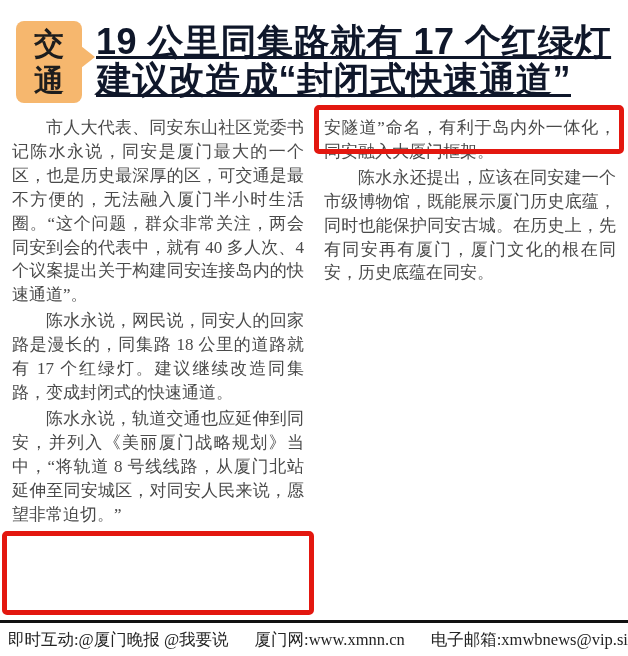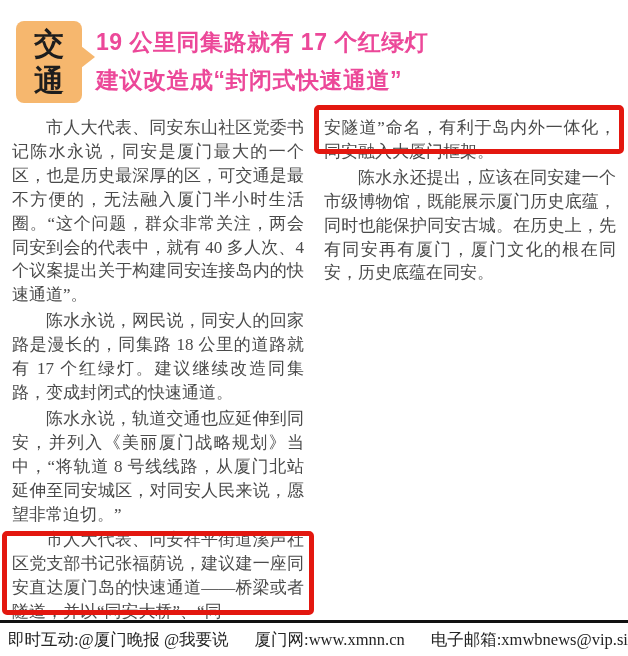--- a/index.html
+++ b/index.html
@@ -35,24 +35,25 @@
     width: 0; height: 0;
     border-top: 11px solid transparent;
     border-bottom: 11px solid transparent;
     border-left: 14px solid var(--badge-bg);
   }
   .headline {
     position: absolute;
     left: 96px; top: 23px;
     font-family: "Liberation Sans", sans-serif;
     font-weight: bold;
-    font-size: 23px; line-height: 38px;
-    color: #ec4899;
+    font-size: 36px; line-height: 38px;
+    color: #0f172a;
     letter-spacing: 0.5px;
     white-space: nowrap;
+    text-decoration: underline;
   }
   
   .col {
     position: absolute;
     top: 114px;
     width: 296px;
     font-size: 17px;
     line-height: 23.9px;
     color: #4a4a4a;
     text-align: justify;
@@ -106,21 +107,20 @@
 
   <div class="headline">
     <div>19 公里同集路就有 17 个红绿灯</div>
     <div>建议改造成“封闭式快速通道”</div>
   </div>
 
   <div class="col col-left">
     <p>市人大代表、同安东山社区党委书记陈水永说，同安是厦门最大的一个区，也是历史最深厚的区，可交通是最不方便的，无法融入厦门半小时生活圈。“这个问题，群众非常关注，两会同安到会的代表中，就有 40 多人次、4 个议案提出关于构建同安连接岛内的快速通道”。</p>
     <p>陈水永说，网民说，同安人的回家路是漫长的，同集路 18 公里的道路就有 17 个红绿灯。建议继续改造同集路，变成封闭式的快速通道。</p>
     <p>陈水永说，轨道交通也应延伸到同安，并列入《美丽厦门战略规划》当中，“将轨道 8 号线线路，从厦门北站延伸至同安城区，对同安人民来说，愿望非常迫切。”</p>
-    <p>市人大代表、同安祥平街道溪声社区党支部书记张福荫说，建议建一座同安直达厦门岛的快速通道——桥梁或者隧道，并以“同安大桥”、“同</p>
   </div>
 
   <div class="col col-right">
     <p class="cont">安隧道”命名，有利于岛内外一体化，同安融入大厦门框架。</p>
     <p>陈水永还提出，应该在同安建一个市级博物馆，既能展示厦门历史底蕴，同时也能保护同安古城。在历史上，先有同安再有厦门，厦门文化的根在同安，历史底蕴在同安。</p>
   </div>
 
   <div class="hl" id="hl-left"></div>
   <div class="hl" id="hl-right"></div>
 

